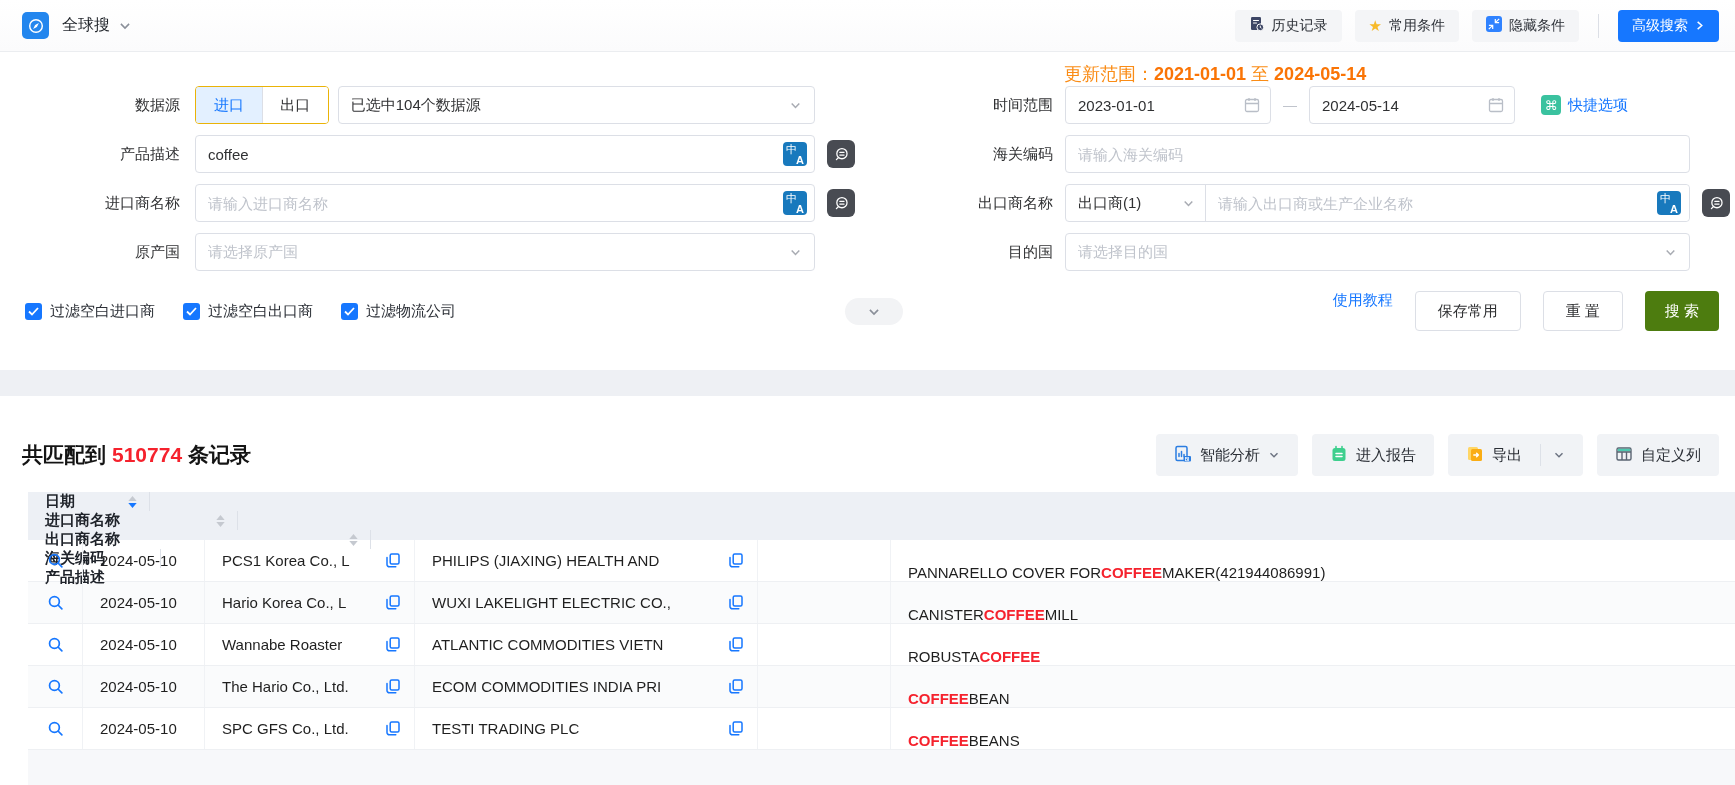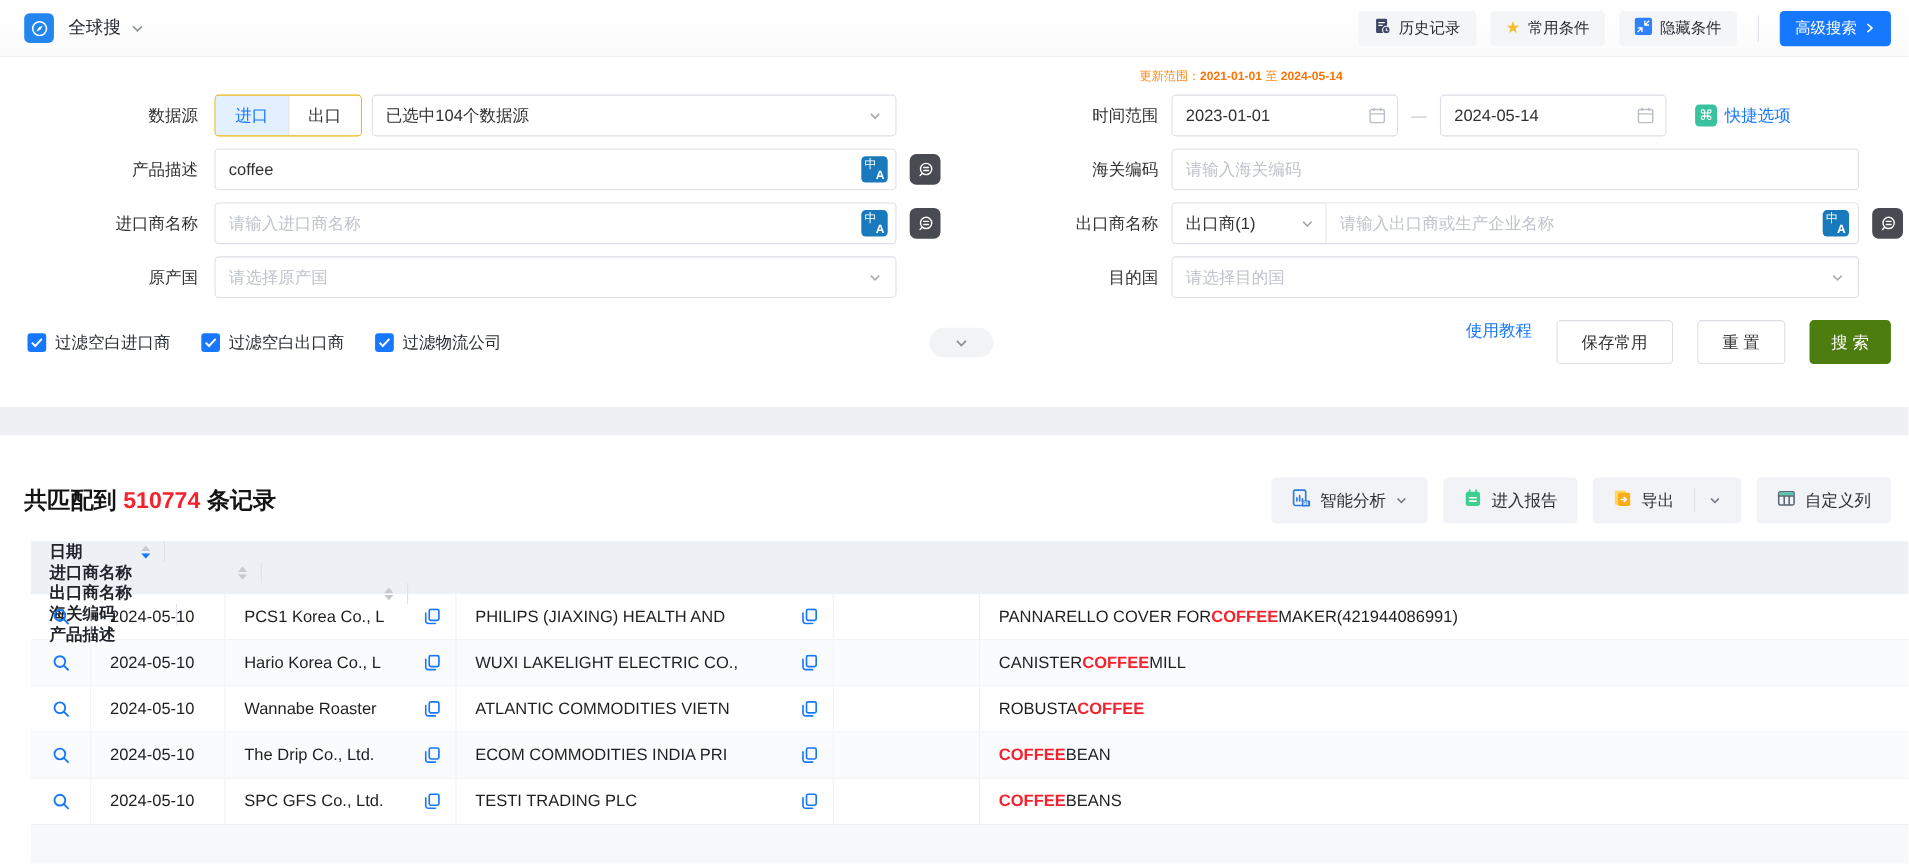--- a/index.html
+++ b/index.html
@@ -18,21 +18,21 @@
     display:flex; align-items:center; gap:7px; font-size:14px; color:#2b2f36; cursor:pointer;
     font-family:inherit; }
   .tb-divider { width:1px; height:24px; background:#dcdfe6; margin:0 6px; }
   .tb-primary { height:32px; padding:0 14px; background:#1677ff; color:#fff; border:none;
     border-radius:4px; display:flex; align-items:center; gap:6px; font-size:14px; cursor:pointer;
     font-family:inherit; }
   .star { color:#f7ba2a; font-size:15px; line-height:1; }
 
   
   .form-card { position:relative; background:#fff; padding-top:34px; height:318px; }
-  .update-range { position:absolute; left:1036px; top:10px; font-size:11px; color:#fa8c16; }
+  .update-range { position:absolute; left:1064px; top:10px; font-size:18px; color:#fa8c16; }
   .update-range b { color:#fa7405; font-weight:700; }
   .frow { display:flex; align-items:center; margin-bottom:11px; height:38px; }
   .lab-l { width:195px; padding-right:15px; text-align:right; font-size:15px; color:#303133; }
   .field-l { width:620px; display:flex; align-items:center; }
   .ext-l { width:65px; display:flex; align-items:center; padding-left:12px; }
   .lab-r { width:185px; padding-right:12px; text-align:right; font-size:15px; color:#303133; }
   .field-r { flex:1; display:flex; align-items:center; }
 
   .seg-group { display:flex; height:38px; border:1px solid #eab308; border-radius:4px; overflow:hidden; }
   .seg { width:66px; display:flex; align-items:center; justify-content:center; font-size:15px;
@@ -110,21 +110,21 @@
   .tablewrap { margin:14px 0 0 28px; }
   .trh { display:flex; background:#edf0f5; height:48px;flex-direction:column; }
   .th { display:flex; align-items:center; padding-left:17px; font-size:15px; font-weight:700;
     color:#20242b; border-right:1px solid #dde1e8; }
   .th:last-child { border-right:none; }
   .tr { display:flex; height:42px; border-bottom:1px solid #eef0f3; background:#fff; }
   .tr.alt { background:#fafbfc; }
   .tr.phantom { background:#f7f8fa; height:40px; }
   .td { display:flex; align-items:center; padding-left:17px; font-size:15px; color:#1f1f1f;
     border-right:1px solid #f0f2f5; overflow:hidden; white-space:nowrap; }
-  .td:last-child { border-right:none; }
+  .td:last-child { border-right:none;align-items:flex-end; }
   .col-0 { width:55px; justify-content:center; padding-left:0; }
   .col-1 { width:122px; }
   .col-2 { width:210px; }
   .col-3 { width:343px; }
   .col-4 { width:133px; }
   .col-5 { flex:1; }
   .name-text { flex:1; overflow:hidden; white-space:nowrap; }
   .copy-btn { border:none; background:none; padding:0 14px 0 6px; display:flex; align-items:center; cursor:pointer; }
   .mag-btn { border:none; background:none; display:flex; cursor:pointer; }
   .sorter { margin-left:auto; margin-right:12px; display:flex; flex-direction:column; gap:2px; cursor:pointer; }
@@ -576,21 +576,21 @@
           <div class="td col-0">
             <button class="mag-btn">
               <svg width="17" height="17" viewBox="0 0 16 16" fill="none">
                 <circle cx="7" cy="7" r="4.6" stroke="#1677ff" stroke-width="1.6"></circle>
                 <path d="M10.6 10.6 L14 14" stroke="#1677ff" stroke-width="1.6" stroke-linecap="round"></path>
               </svg>
             </button>
           </div>
           <div class="td col-1">2024-05-10</div>
           <div class="td col-2">
-            <span class="name-text">The Drip Co., Ltd.</span>
+            <span class="name-text">The Hario Co., Ltd.</span>
             <button class="copy-btn">
               <svg width="14" height="15" viewBox="0 0 14 15" fill="none">
                 <rect x="4.2" y="1" width="8.8" height="10" rx="1.5" stroke="#1677ff" stroke-width="1.5"></rect>
                 <path d="M9.8 13.8H3.4A2.4 2.4 0 0 1 1 11.4V4.4" stroke="#1677ff" stroke-width="1.5" stroke-linecap="round"></path>
               </svg>
             </button>
           </div>
           <div class="td col-3">
             <span class="name-text">ECOM COMMODITIES INDIA PRI</span>
             <button class="copy-btn">

